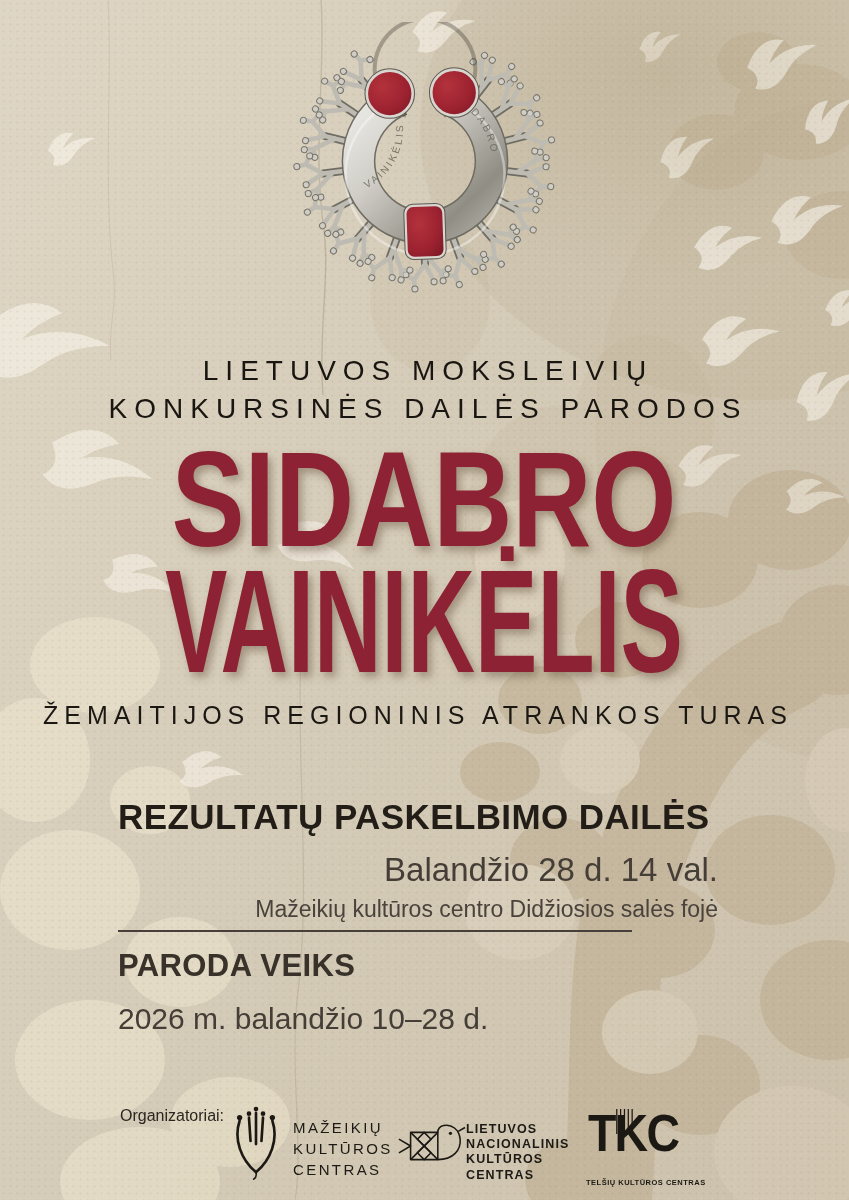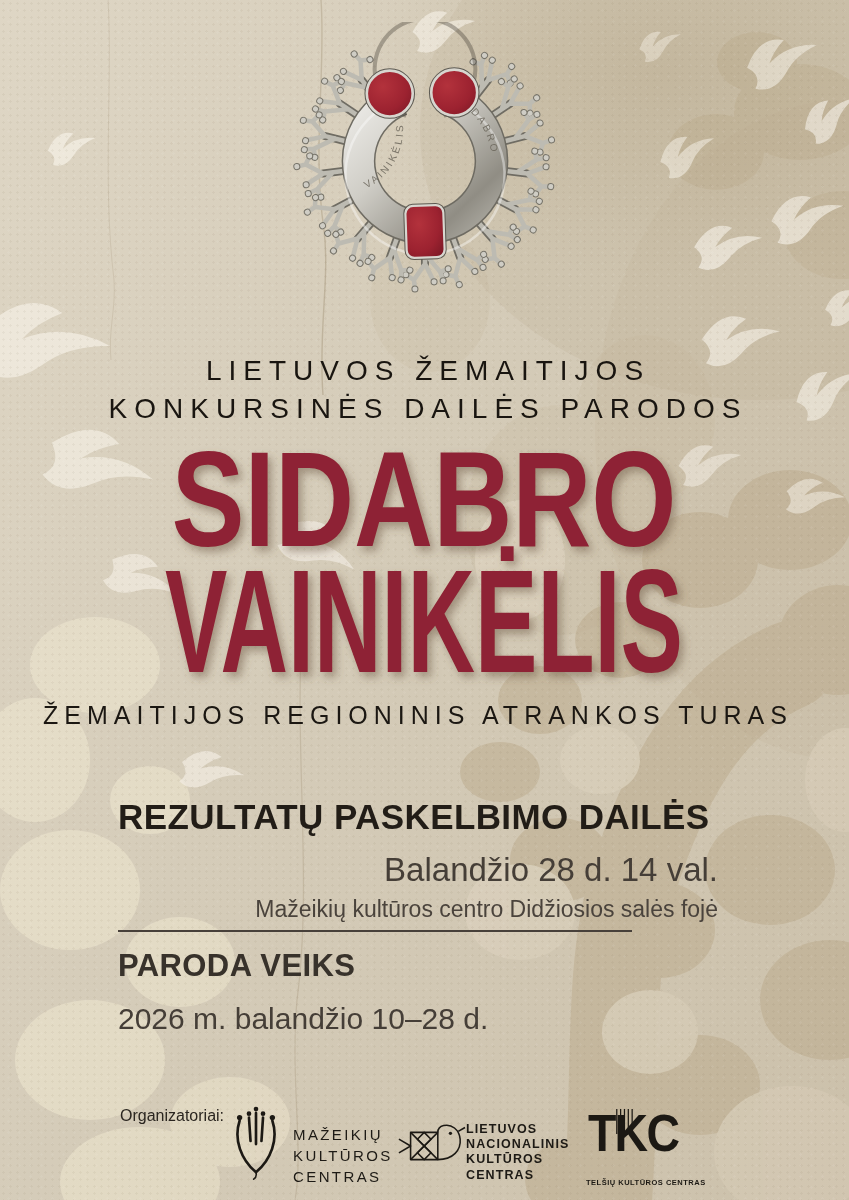--- a/index.html
+++ b/index.html
@@ -44,21 +44,21 @@
   .ev-location{margin-top:9px;font-size:23px;line-height:1.15;color:#4a433c;text-align:right;}
   .divider{margin-top:7px;width:514px;border-bottom:2px solid #47403a;}
   .ex-label{margin-top:17px;font-size:31px;line-height:1.1;font-weight:700;color:#38322b;letter-spacing:0.4px;}
   .ex-dates{margin-top:20px;font-size:30px;line-height:1.05;color:#453e37;}
 
   .footer{position:absolute;left:0;top:0;width:702px;height:1200px;}
   .org-label{position:absolute;left:120px;top:1107px;font-size:16px;color:#2b2620;}
   .logo-tulip{position:absolute;left:229px;top:1102px;width:54px;height:78px;}
   .mkc-text{
     position:absolute;left:293px;top:1117px;
-    font-size:15px;line-height:21px;letter-spacing:2.4px;color:#1d1a15;font-weight:400;margin-top:7px;
+    font-size:15px;line-height:21px;letter-spacing:2.4px;color:#1d1a15;font-weight:400;
   }
   .logo-bird{position:absolute;left:396px;top:1119px;width:70px;height:54px;}
   .lnkc-text{
     position:absolute;left:466px;top:1122px;
     font-size:12.5px;line-height:15.2px;letter-spacing:1.1px;color:#1d1a15;font-weight:700;
   }
   .tkc{position:absolute;left:586px;top:1108px;width:112px;}
   .tkc-svg{width:100px;height:50px;display:block;}
   .tkc-caption{margin-top:20px;font-size:7.5px;letter-spacing:0.5px;font-weight:700;color:#1c1914;white-space:nowrap;}
 </style>
@@ -214,21 +214,21 @@
       <circle cx="105" cy="71" r="23" fill="url(#ruby)" stroke="#d8d6cf" stroke-width="3"></circle>
       <circle cx="105" cy="71" r="24.6" fill="none" stroke="#5d5a52" stroke-width="1"></circle>
       <circle cx="169" cy="70" r="23" fill="url(#ruby)" stroke="#d8d6cf" stroke-width="3"></circle>
       <circle cx="169" cy="70" r="24.6" fill="none" stroke="#5d5a52" stroke-width="1"></circle>
       <rect x="121" y="182" width="38" height="52" rx="8" fill="url(#ruby)" stroke="#d8d6cf" stroke-width="2.5" transform="rotate(-2 140 208)"></rect>
       <rect x="119.6" y="180.6" width="40.8" height="54.8" rx="9" fill="none" stroke="#5d5a52" stroke-width="1" transform="rotate(-2 140 208)"></rect>
     </g>
   </svg>
 
   <div class="kicker">
-    <div>LIETUVOS ŽEMAITIJOS</div>
+    <div>LIETUVOS MOKSLEIVIŲ</div>
     <div>KONKURSINĖS DAILĖS PARODOS</div>
   </div>
 
   <svg class="title-svg" viewBox="0 0 849 252">
     <defs>
       <filter id="tshadow" x="-20%" y="-20%" width="140%" height="140%">
         <feDropShadow dx="4" dy="5" stdDeviation="4" flood-color="#6b5742" flood-opacity="0.5"></feDropShadow>
       </filter>
     </defs>
     <g filter="url(#tshadow)" fill="#8e2435">

